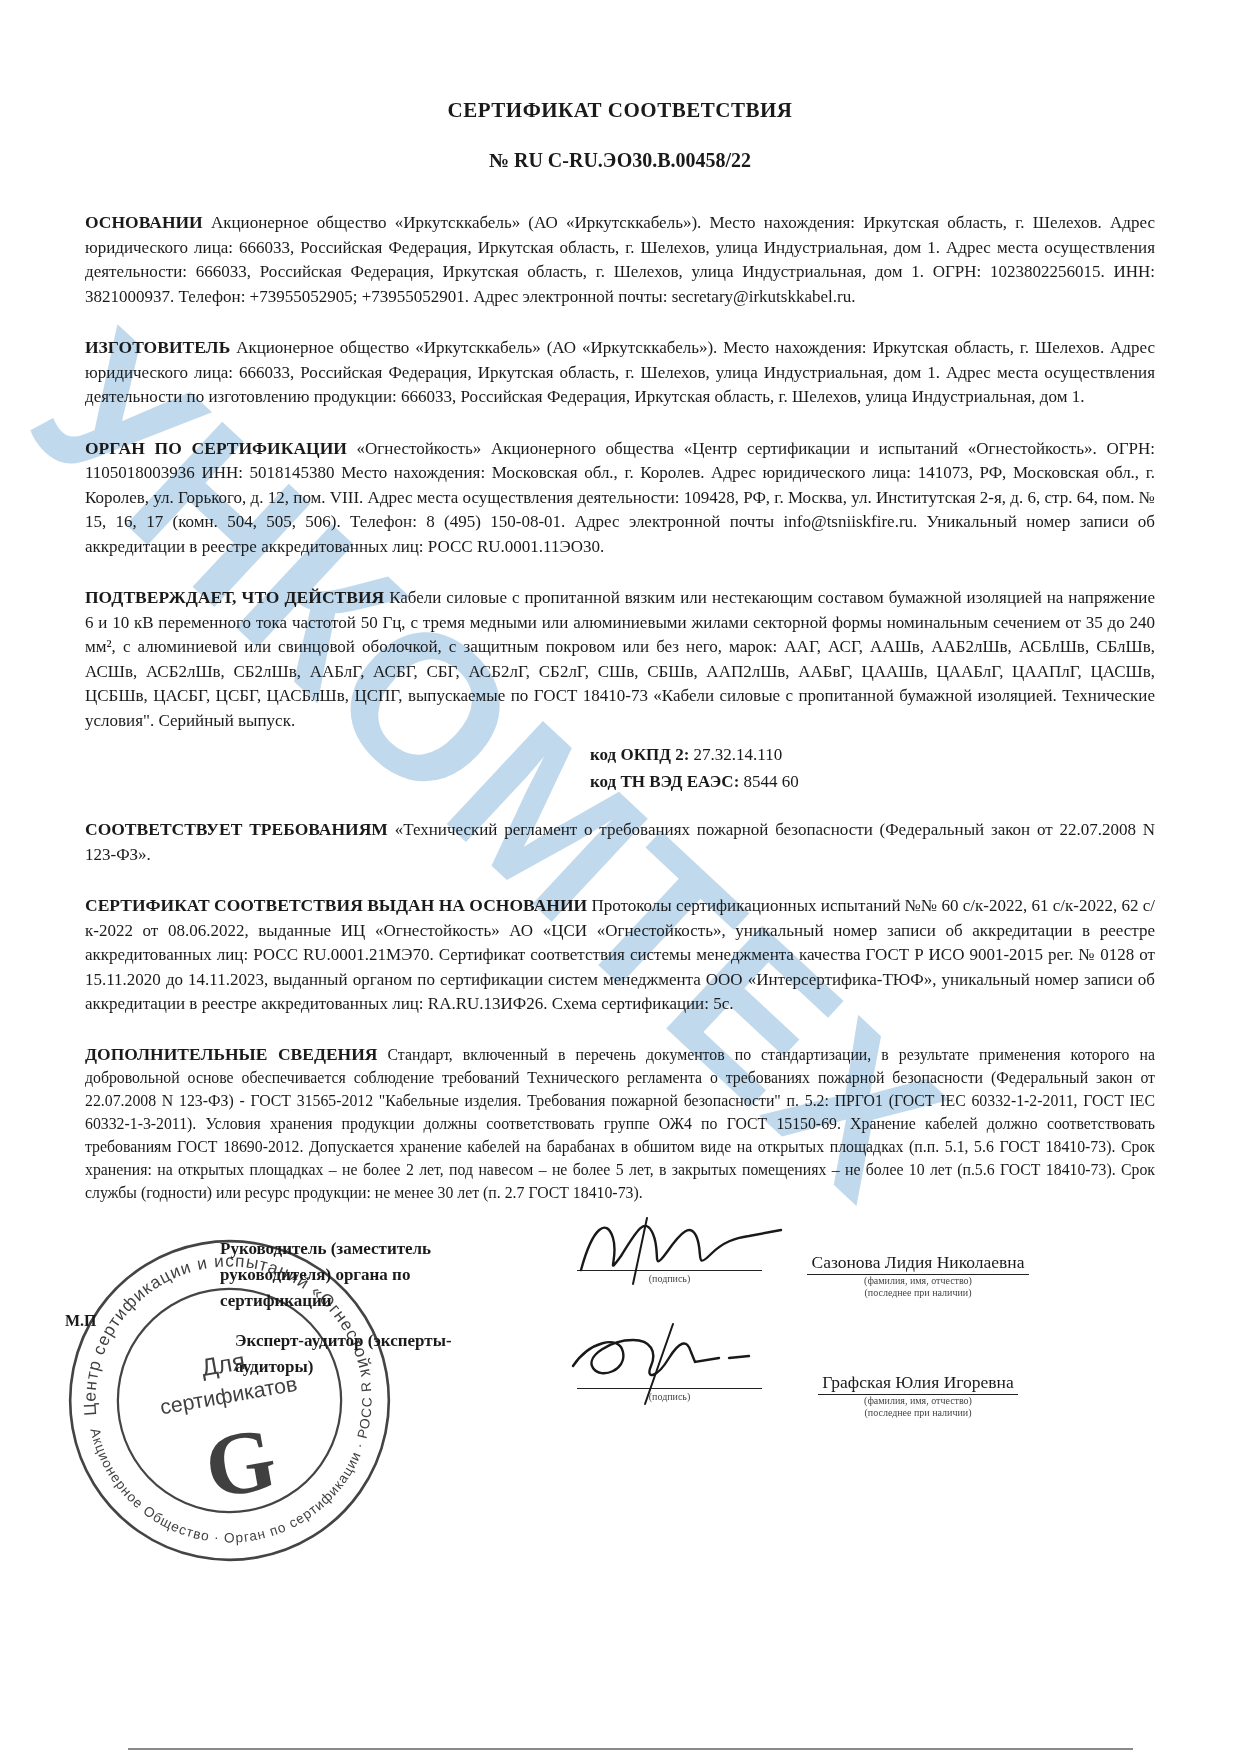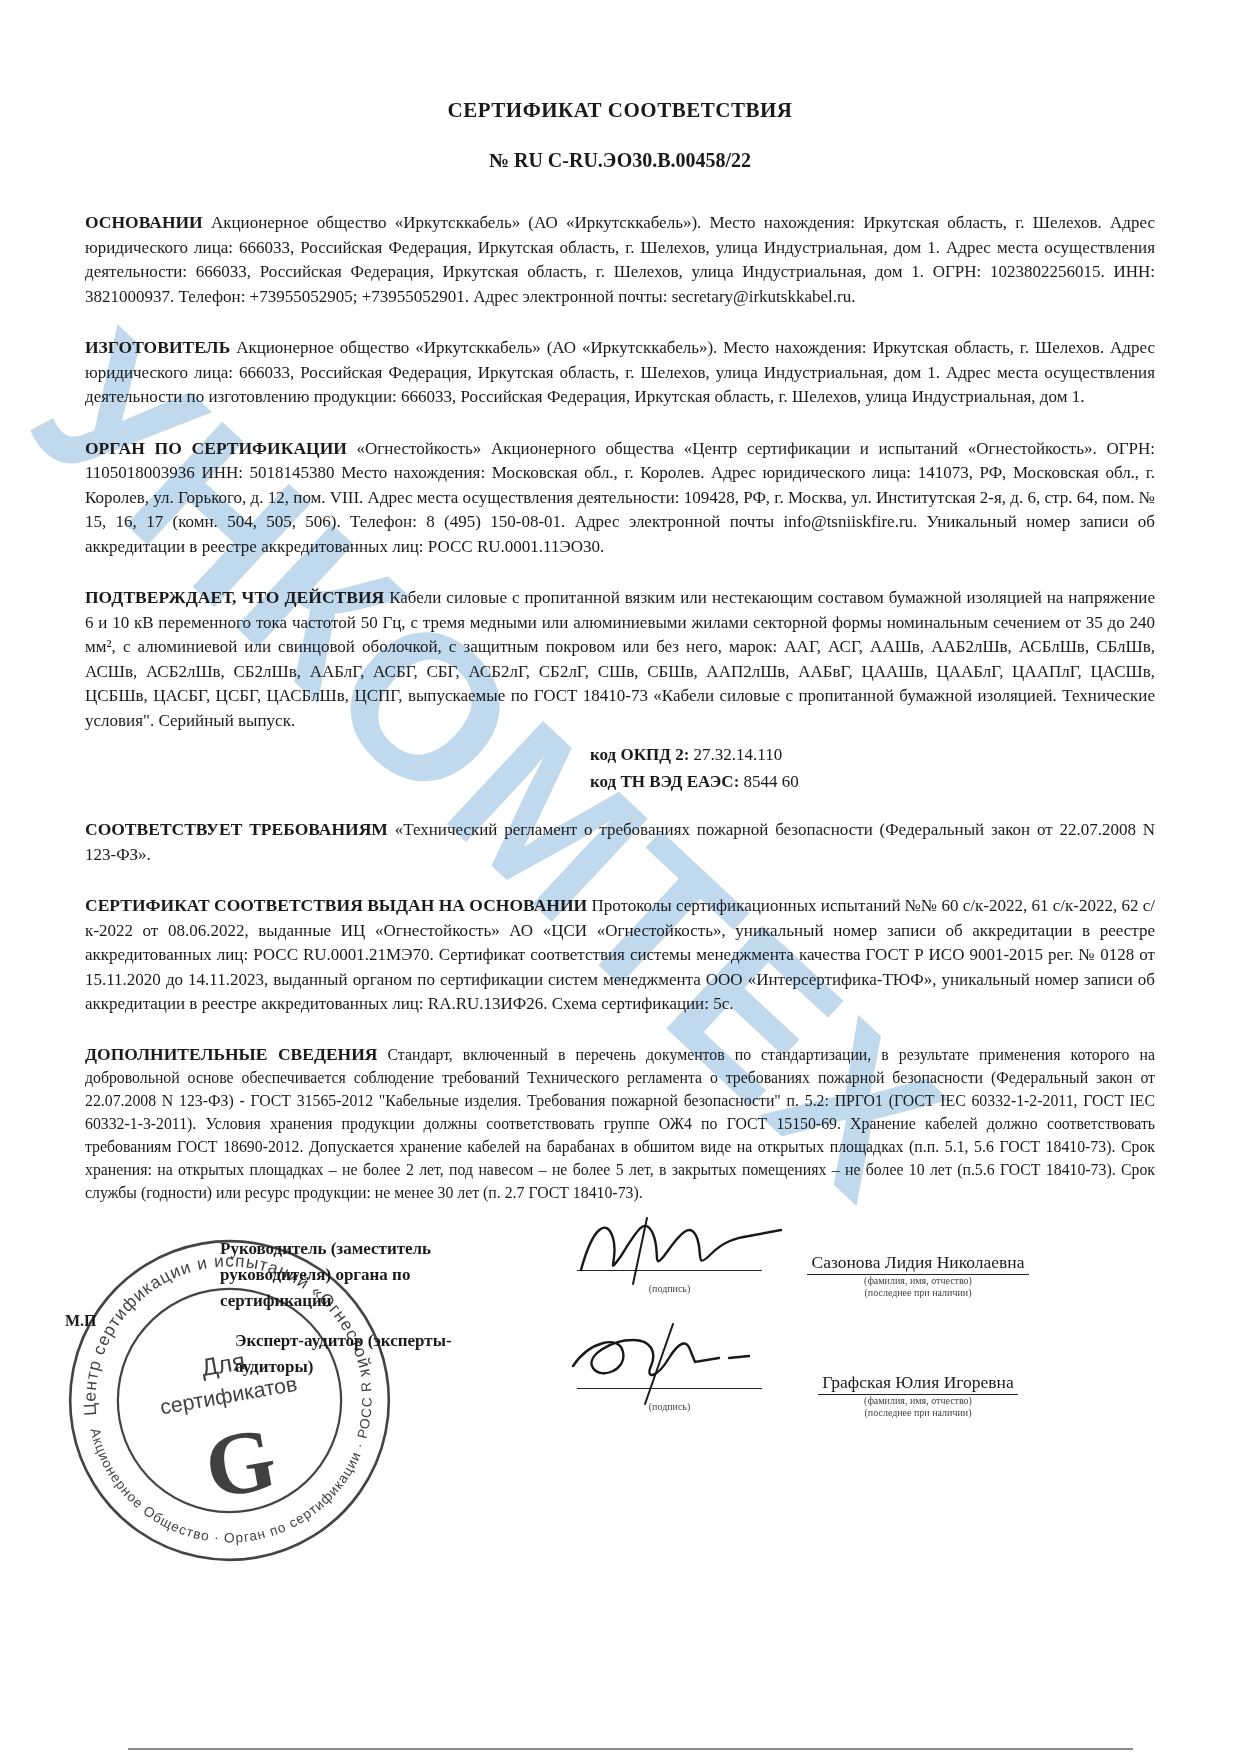--- a/index.html
+++ b/index.html
@@ -76,21 +76,21 @@
     position:absolute;left:150px;top:98px;width:220px;
     font-weight:bold;font-size:17px;line-height:26px;
     z-index:2;
   }
   .sigline{
     position:absolute;width:185px;border-bottom:1.5px solid #222;
     text-align:center;
   }
   .sigline .cap{
     font-size:10px;color:#444;
-    position:absolute;top:13px;left:0;right:0;text-align:center;
+    position:absolute;top:3px;left:0;right:0;text-align:center;
   }
   .sig-svg{position:absolute;z-index:2;}
   .namebox{position:absolute;width:230px;text-align:center;}
   .namebox .nm{
     font-size:17.5px;
     border-bottom:1.5px solid #222;
     display:inline-block;padding:0 4px 1px 4px;
     white-space:nowrap;
   }
   .namebox .cap{font-size:10px;color:#444;line-height:12px;}

